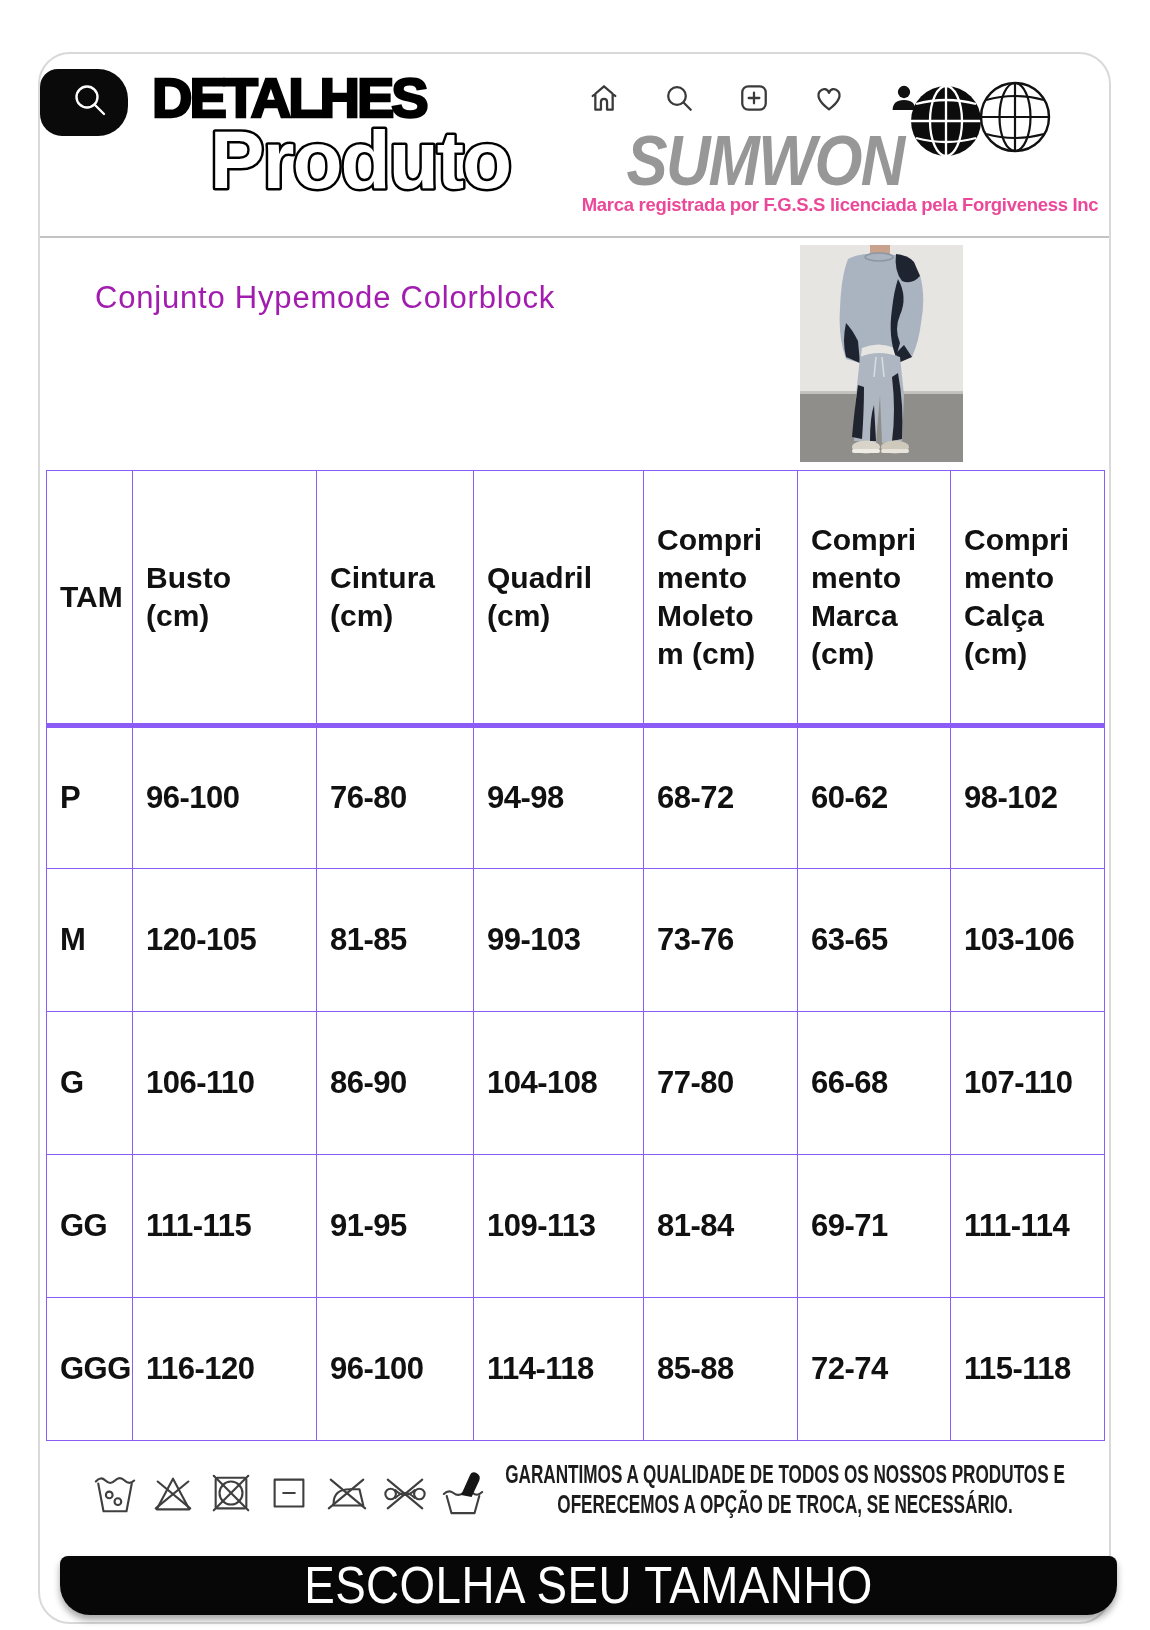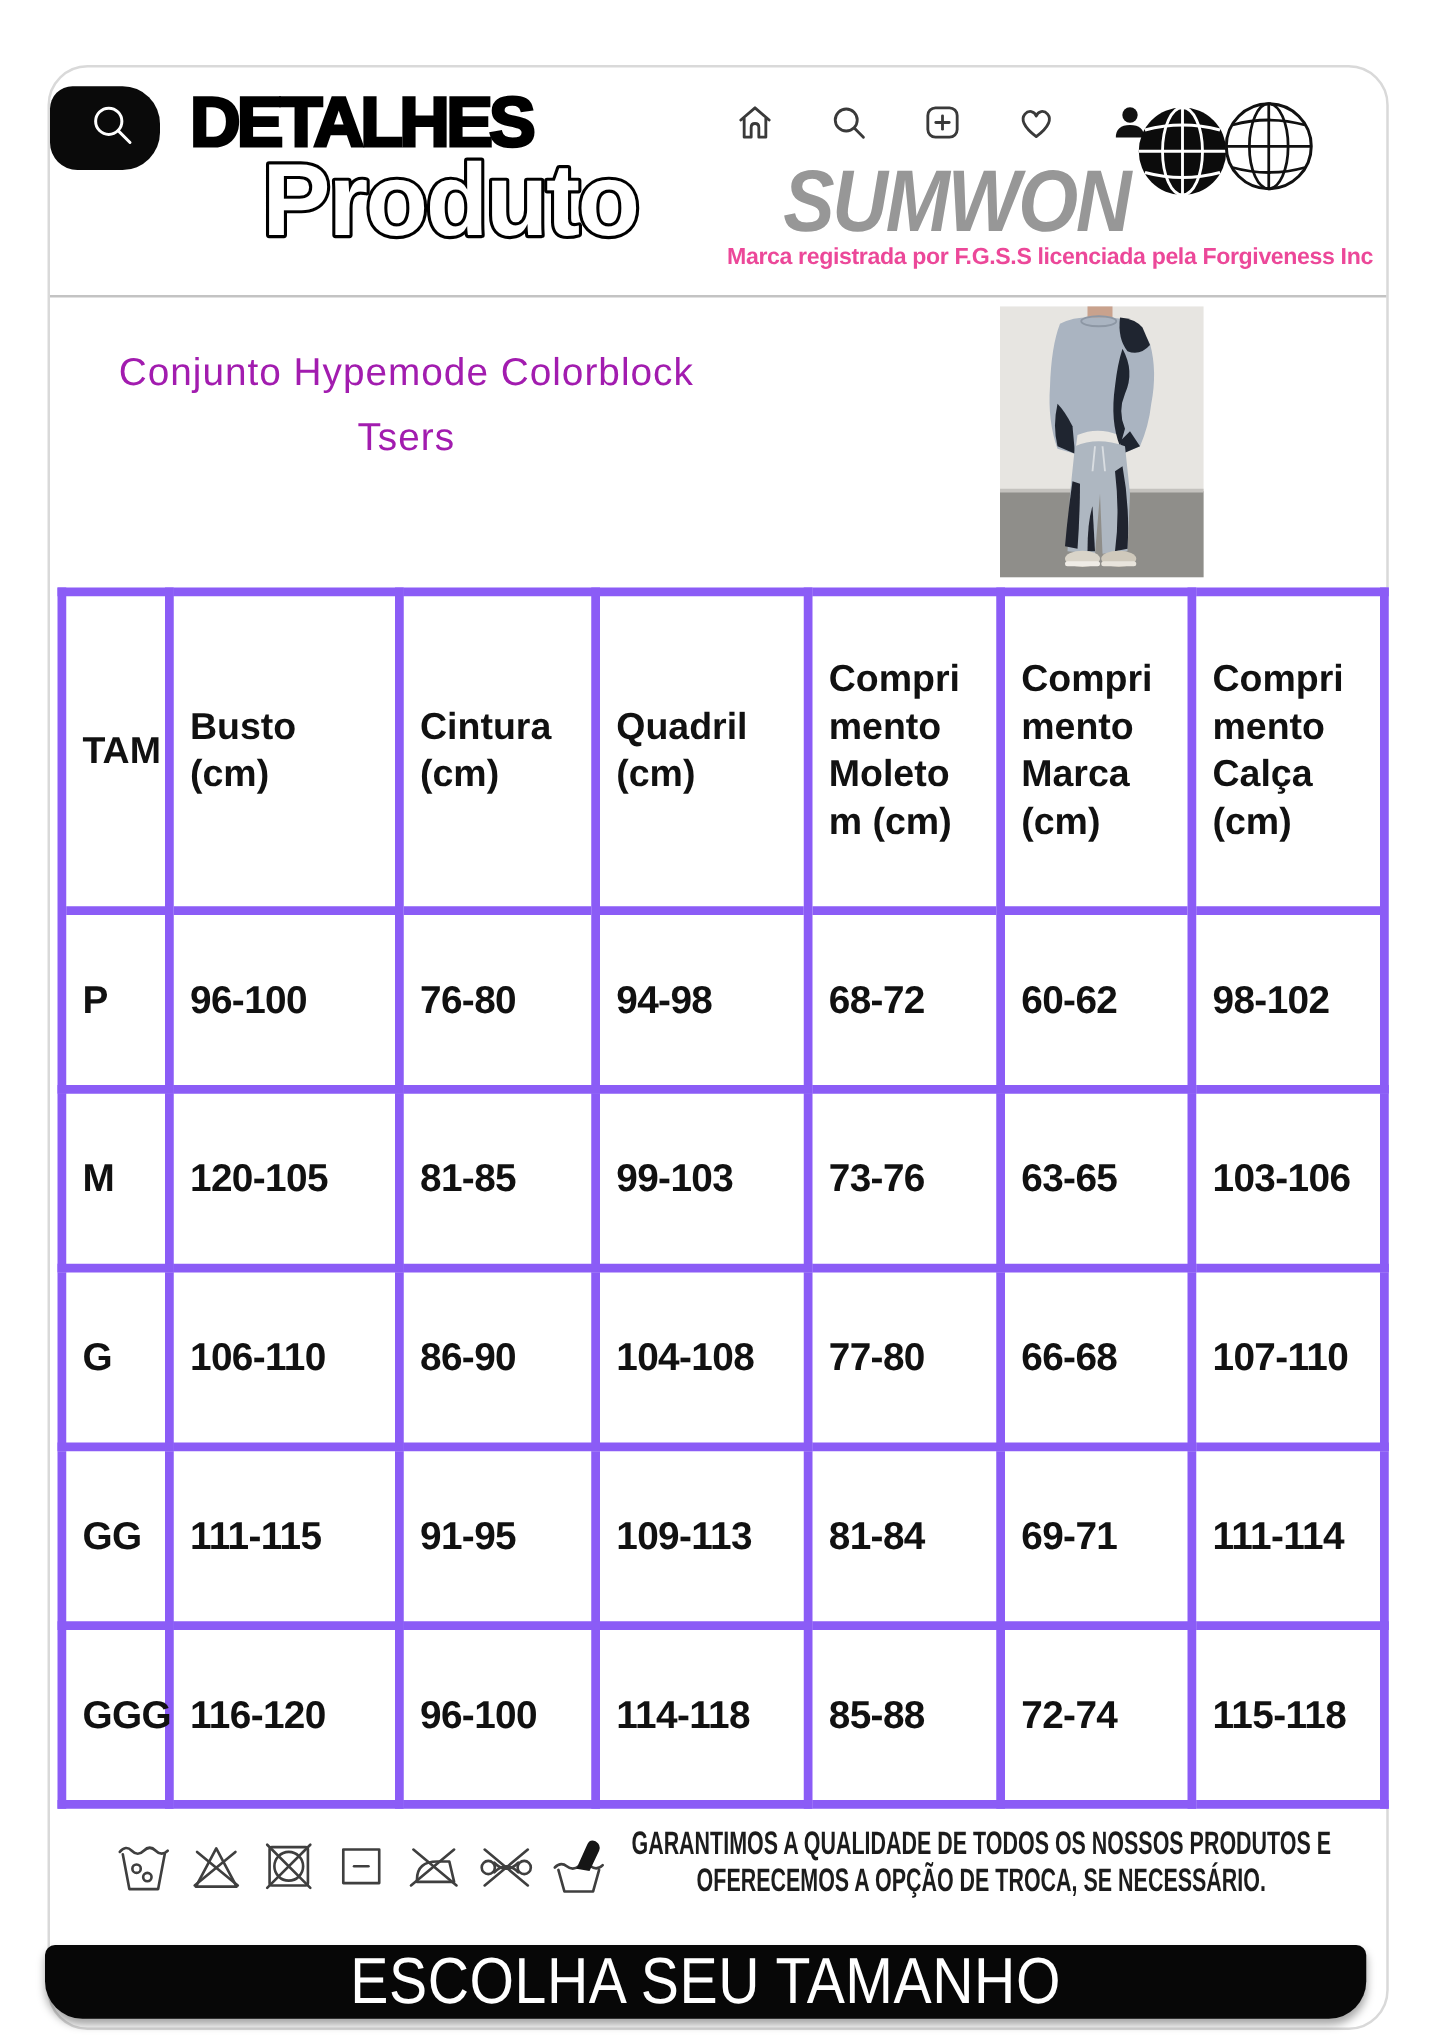--- a/index.html
+++ b/index.html
@@ -26,36 +26,36 @@
          letter-spacing:-0.3px;color:#ec4899;white-space:nowrap;}
 
   
   .product-title{position:absolute;left:55px;top:272px;width:540px;text-align:center;font-size:31px;
                  font-weight:400;letter-spacing:0.8px;color:#a21caf;line-height:52px;}
   .product-photo{position:absolute;left:800px;top:245px;width:163px;height:217px;}
 
   
   table.size{position:absolute;left:46px;top:470px;width:1058px;border-collapse:collapse;table-layout:fixed;
              background:#fff;}
-  table.size th,table.size td{border:7px solid #8b5cf6;vertical-align:middle;box-sizing:border-box;margin-left:28px;}
+  table.size th,table.size td{border:1px solid #8b5cf6;vertical-align:middle;box-sizing:border-box;margin-left:28px;}
   table.size thead th{height:255px;font-size:30px;font-weight:700;text-align:left;padding:6px 8px 6px 13px;
                       line-height:38px;border-bottom-width:5px;}
   table.size thead th .wrapcap{display:block;max-width:118px;overflow-wrap:anywhere;}
   table.size tbody td{height:143px;font-size:31px;font-weight:700;padding-left:13px;letter-spacing:-0.5px;
                       white-space:nowrap;}
   col.c-tam{width:86px;} col.c-busto{width:184px;} col.c-cintura{width:157px;} col.c-quadril{width:170px;}
   col.c-moletom{width:154px;} col.c-manga{width:153px;} col.c-calca{width:154px;}
   th.tam-h{padding-right:2px;}
 
   
   .care-row{position:absolute;left:92px;top:1462px;width:405px;height:64px;display:flex;gap:12px;align-items:center;}
   .care-row svg{display:block;}
   .guarantee{position:absolute;left:345px;top:1459px;width:880px;text-align:center;font-size:26px;font-weight:700;
              line-height:30px;color:#1c1c1c;transform:scaleX(0.66);transform-origin:center;}
-  .cta-bar{position:absolute;left:36px;top:1556px;width:1057px;height:59px;background:#070707;
+  .cta-bar{position:absolute;left:60px;top:1556px;width:1057px;height:59px;background:#070707;
            border-radius:8px 8px 30px 30px;box-shadow:0 5px 7px rgba(0,0,0,0.35);}
   .cta-bar .txt{display:block;color:#fff;text-align:center;font-size:52px;font-weight:400;line-height:58px;
                 letter-spacing:0.5px;transform:scaleX(0.88);transform-origin:center;white-space:nowrap;}
 </style>
 </head>
 <body>
 
 <div class="page">
   <div class="card"></div>
 
@@ -117,21 +117,20 @@
     </g>
   </svg>
 
   <div class="sumwon">SUMWON</div>
   <div class="marca">Marca registrada por F.G.S.S licenciada pela Forgiveness Inc</div>
 
   <div class="header-sep"></div>
 
   <div class="product-title">
     <div>Conjunto Hypemode Colorblock</div>
-    <div>Tsers</div>
   </div>
 
   <svg class="product-photo" viewBox="0 0 163 217">
     <rect width="163" height="217" fill="#e7e5e1"></rect>
     <rect y="148" width="163" height="69" fill="#8f8e8a"></rect>
     <rect y="146" width="163" height="3" fill="#c4c2be"></rect>
     <path d="M70 0 h20 v10 q-10 6 -20 0 Z" fill="#c9a28d"></path>
     <path d="M48 14 Q60 8 76 9 Q100 8 112 16 L120 30 Q126 52 121 78 Q119 96 112 112 L98 118 L95 103 Q78 96 62 103 L60 118 L46 114 Q38 92 40 64 Q41 32 48 14 Z" fill="#aab4c1"></path>
     <path d="M96 9 Q108 10 114 17 L120 31 Q112 40 102 36 Q94 26 96 9 Z" fill="#1f2530"></path>
     <path d="M98 34 Q108 52 100 70 Q94 84 100 98 L96 112 Q88 92 92 64 Q94 46 98 34 Z" fill="#1f2530"></path>

